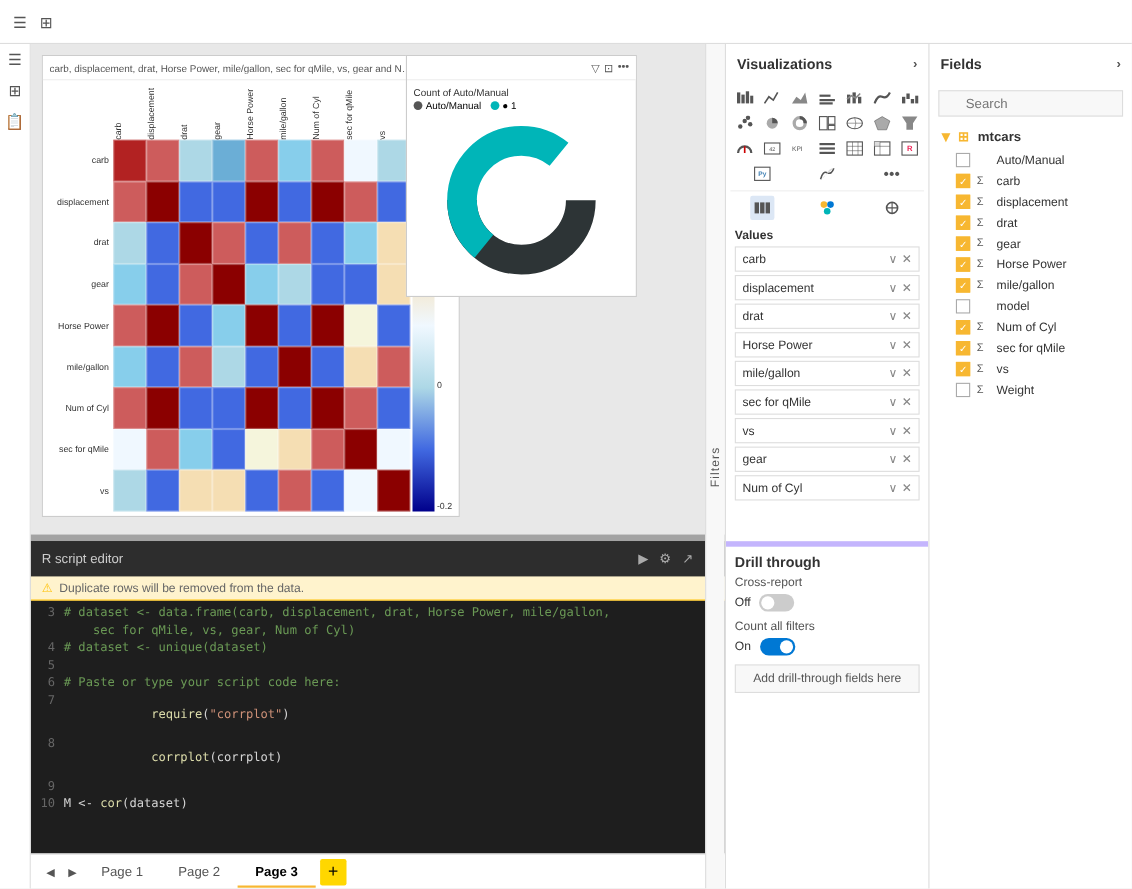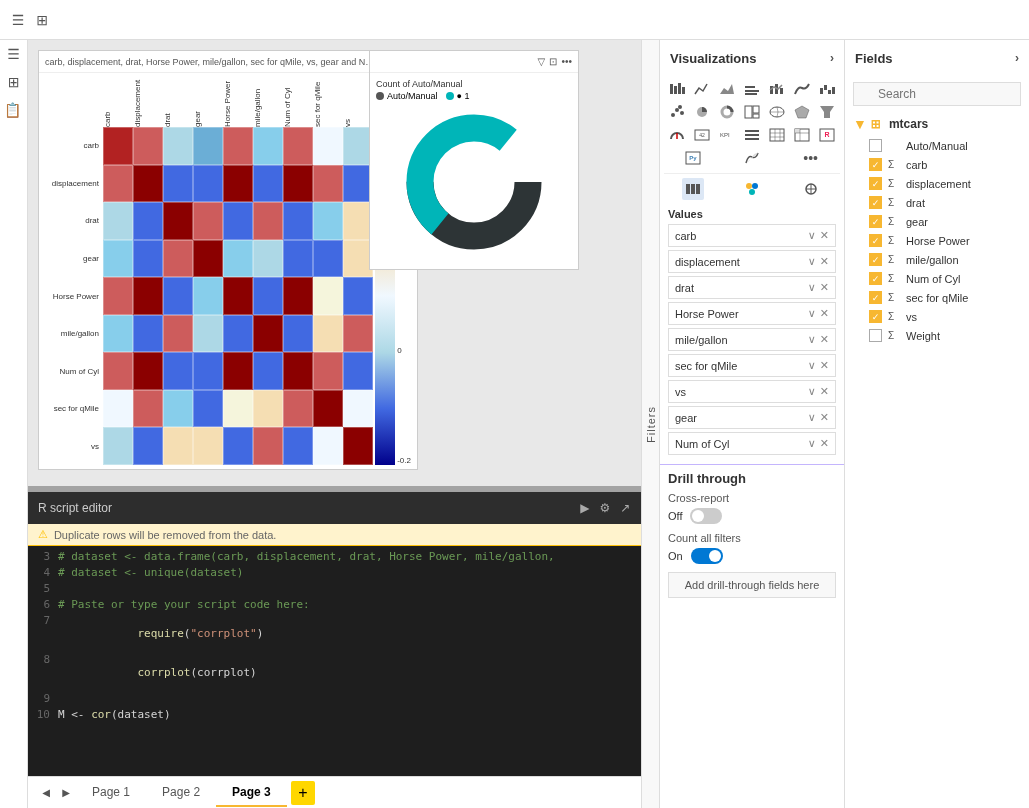--- a/index.html
+++ b/index.html
@@ -77,21 +77,21 @@
     .viz-icon-btn.selected { background: #dce7f5; }
 
     
     .values-section { padding: 6px 8px; flex: 0 0 auto; }
     .section-title { font-size: 11px; font-weight: 600; color: #333; margin-bottom: 4px; }
     .value-field { display: flex; align-items: center; justify-content: space-between; padding: 4px 6px; border: 1px solid #ddd; margin-bottom: 3px; background: #fff; cursor: pointer; }
     .value-field-name { font-size: 11px; color: #333; }
     .value-field-icons { display: flex; gap: 4px; color: #888; font-size: 11px; }
 
     
-    .drill-section { padding: 6px 8px; border-top: 1px solid #c4b5fd; flex: 1; }
+    .drill-section { padding: 6px 8px; border-top: 5px solid #c4b5fd; flex: 1; margin-top: 28px; }
     .drill-title { font-size: 13px; font-weight: 700; color: #333; margin-bottom: 6px; }
     .drill-subtitle { font-size: 11px; color: #555; margin-bottom: 4px; }
     .toggle-row { display: flex; align-items: center; gap: 8px; margin-bottom: 8px; }
     .toggle-label { font-size: 11px; color: #333; }
     .toggle-switch { width: 32px; height: 16px; border-radius: 8px; position: relative; cursor: pointer; }
     .toggle-switch.off { background: #ccc; }
     .toggle-switch.on { background: #0078d4; }
     .toggle-knob { width: 12px; height: 12px; background: #fff; border-radius: 50%; position: absolute; top: 2px; }
     .toggle-switch.off .toggle-knob { left: 2px; }
     .toggle-switch.on .toggle-knob { left: 18px; }
@@ -329,20 +329,24 @@
           <span>Duplicate rows will be removed from the data.</span>
         </div>
         <span style="cursor:pointer;color:#888;">✕</span>
       </div>
       <div class="r-code">
         <div class="r-line">
           <span class="r-line-num">3</span>
           <span class="r-line-content r-comment"># dataset &lt;- data.frame(carb, displacement, drat, Horse Power, mile/gallon,</span>
         </div>
         <div class="r-line">
+          <span class="r-line-num"></span>
+          <span class="r-line-content r-comment">    sec for qMile, vs, gear, Num of Cyl)</span>
+        </div>
+        <div class="r-line">
           <span class="r-line-num">4</span>
           <span class="r-line-content r-comment"># dataset &lt;- unique(dataset)</span>
         </div>
         <div class="r-line">
           <span class="r-line-num">5</span>
           <span class="r-line-content r-normal"> </span>
         </div>
         <div class="r-line">
           <span class="r-line-num">6</span>
           <span class="r-line-content r-comment"># Paste or type your script code here:</span>
@@ -714,20 +718,25 @@
           <div class="field-checkbox checked"></div>
           <span class="field-sigma">Σ</span>
           <span class="field-name">Horse Power</span>
         </div>
         <div class="field-item">
           <div class="field-checkbox checked"></div>
           <span class="field-sigma">Σ</span>
           <span class="field-name">mile/gallon</span>
         </div>
         <div class="field-item">
+          <div class="field-checkbox"></div>
+          <span class="field-sigma"> </span>
+          <span class="field-name">model</span>
+        </div>
+        <div class="field-item">
           <div class="field-checkbox checked"></div>
           <span class="field-sigma">Σ</span>
           <span class="field-name">Num of Cyl</span>
         </div>
         <div class="field-item">
           <div class="field-checkbox checked"></div>
           <span class="field-sigma">Σ</span>
           <span class="field-name">sec for qMile</span>
         </div>
         <div class="field-item">

